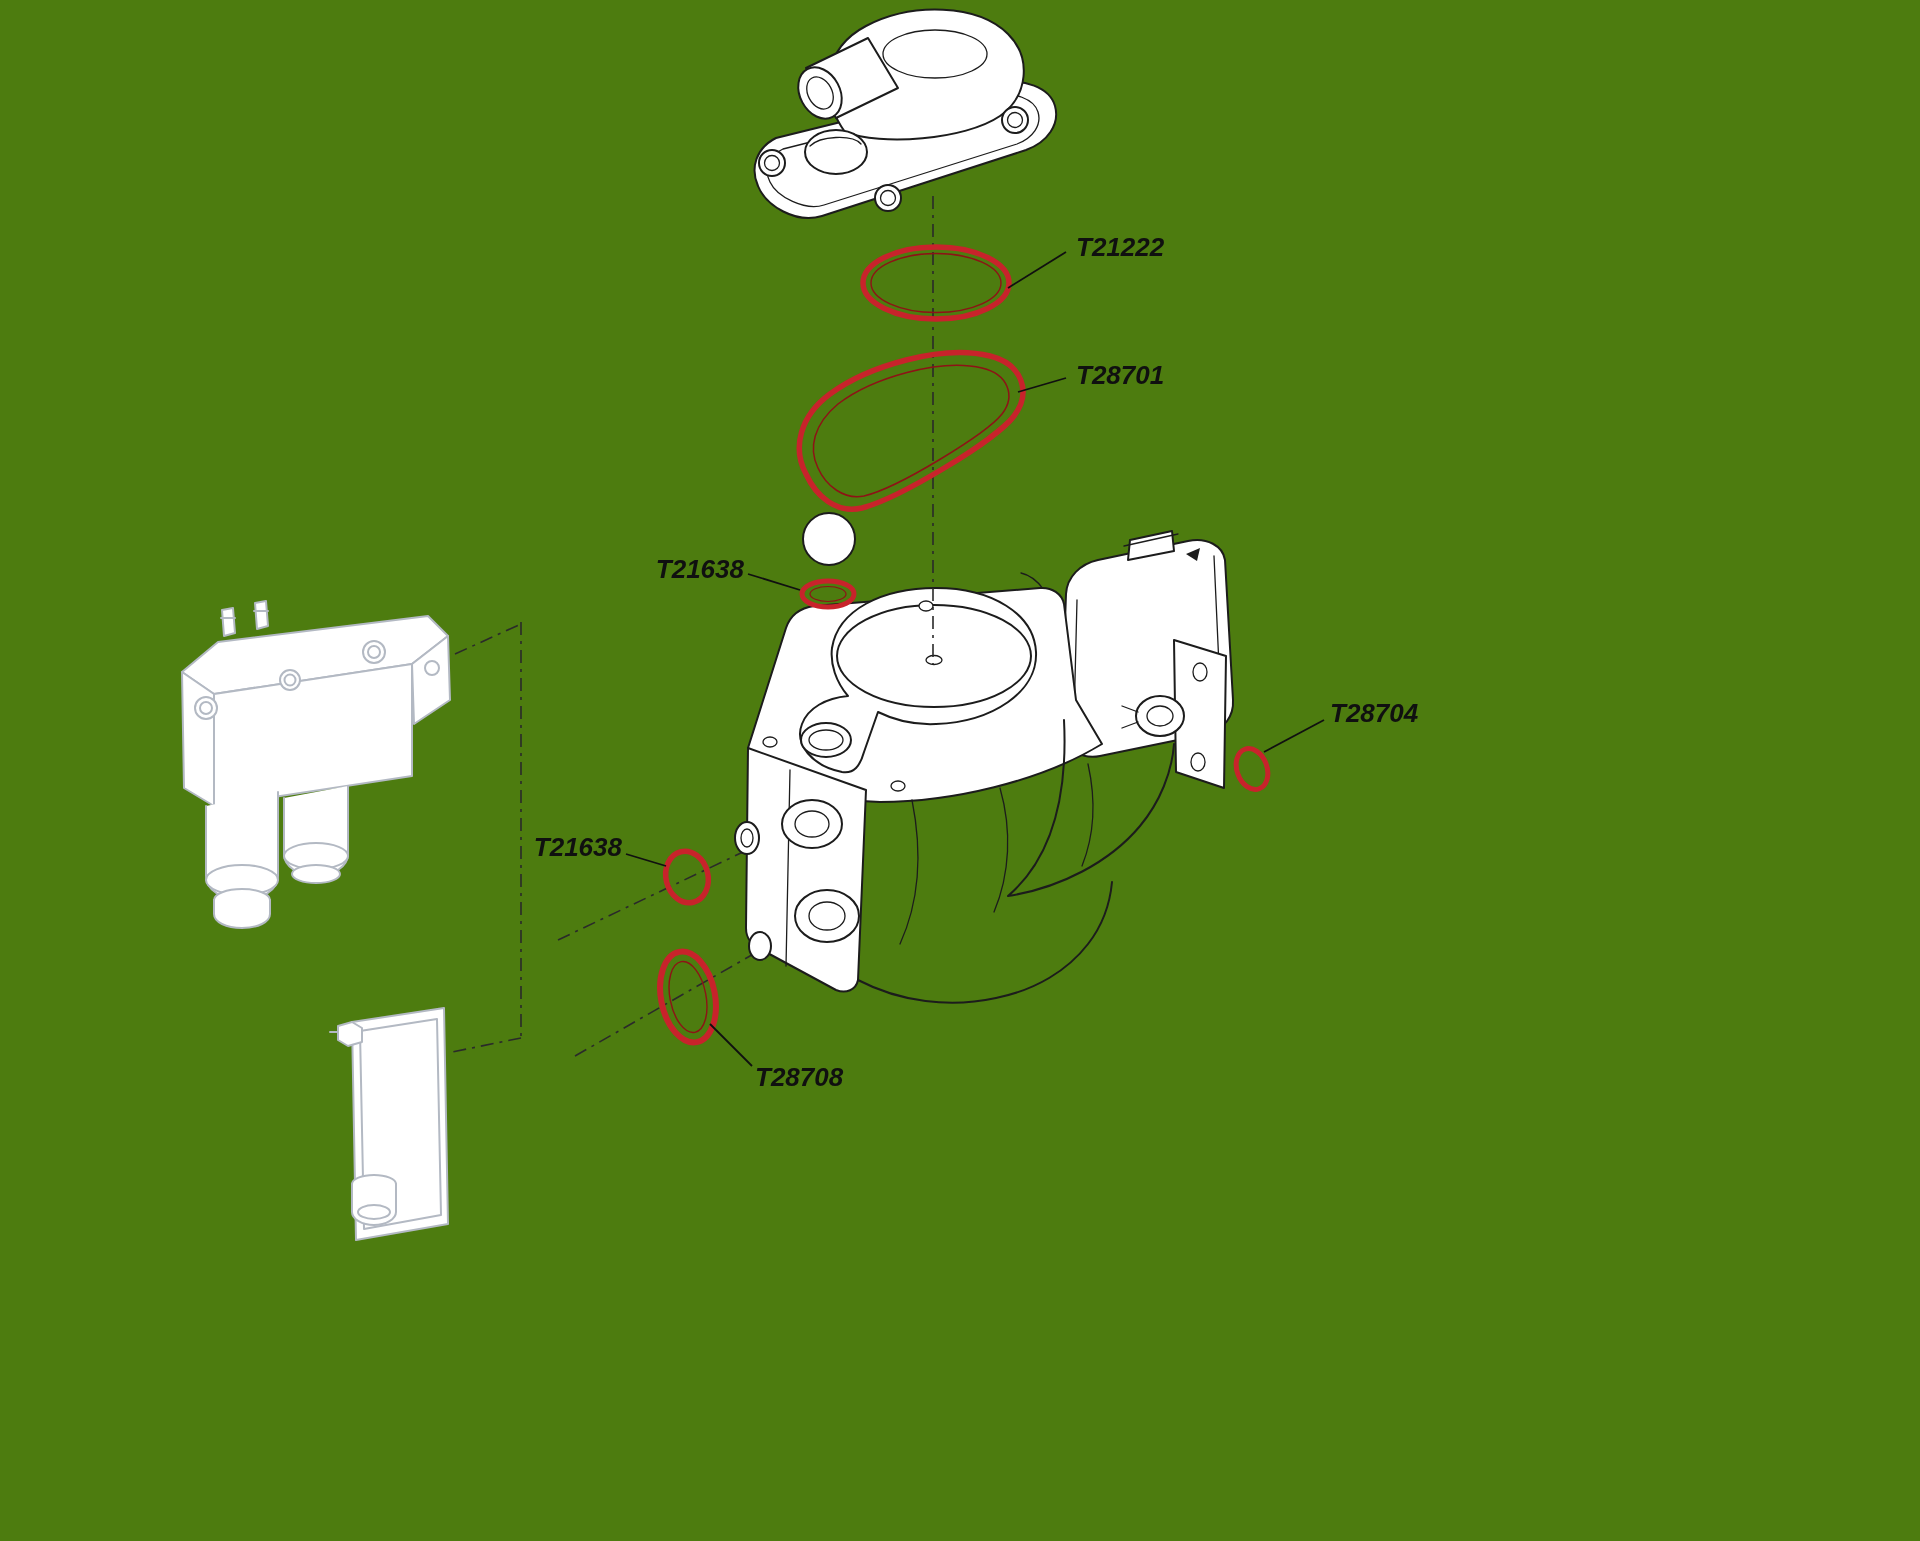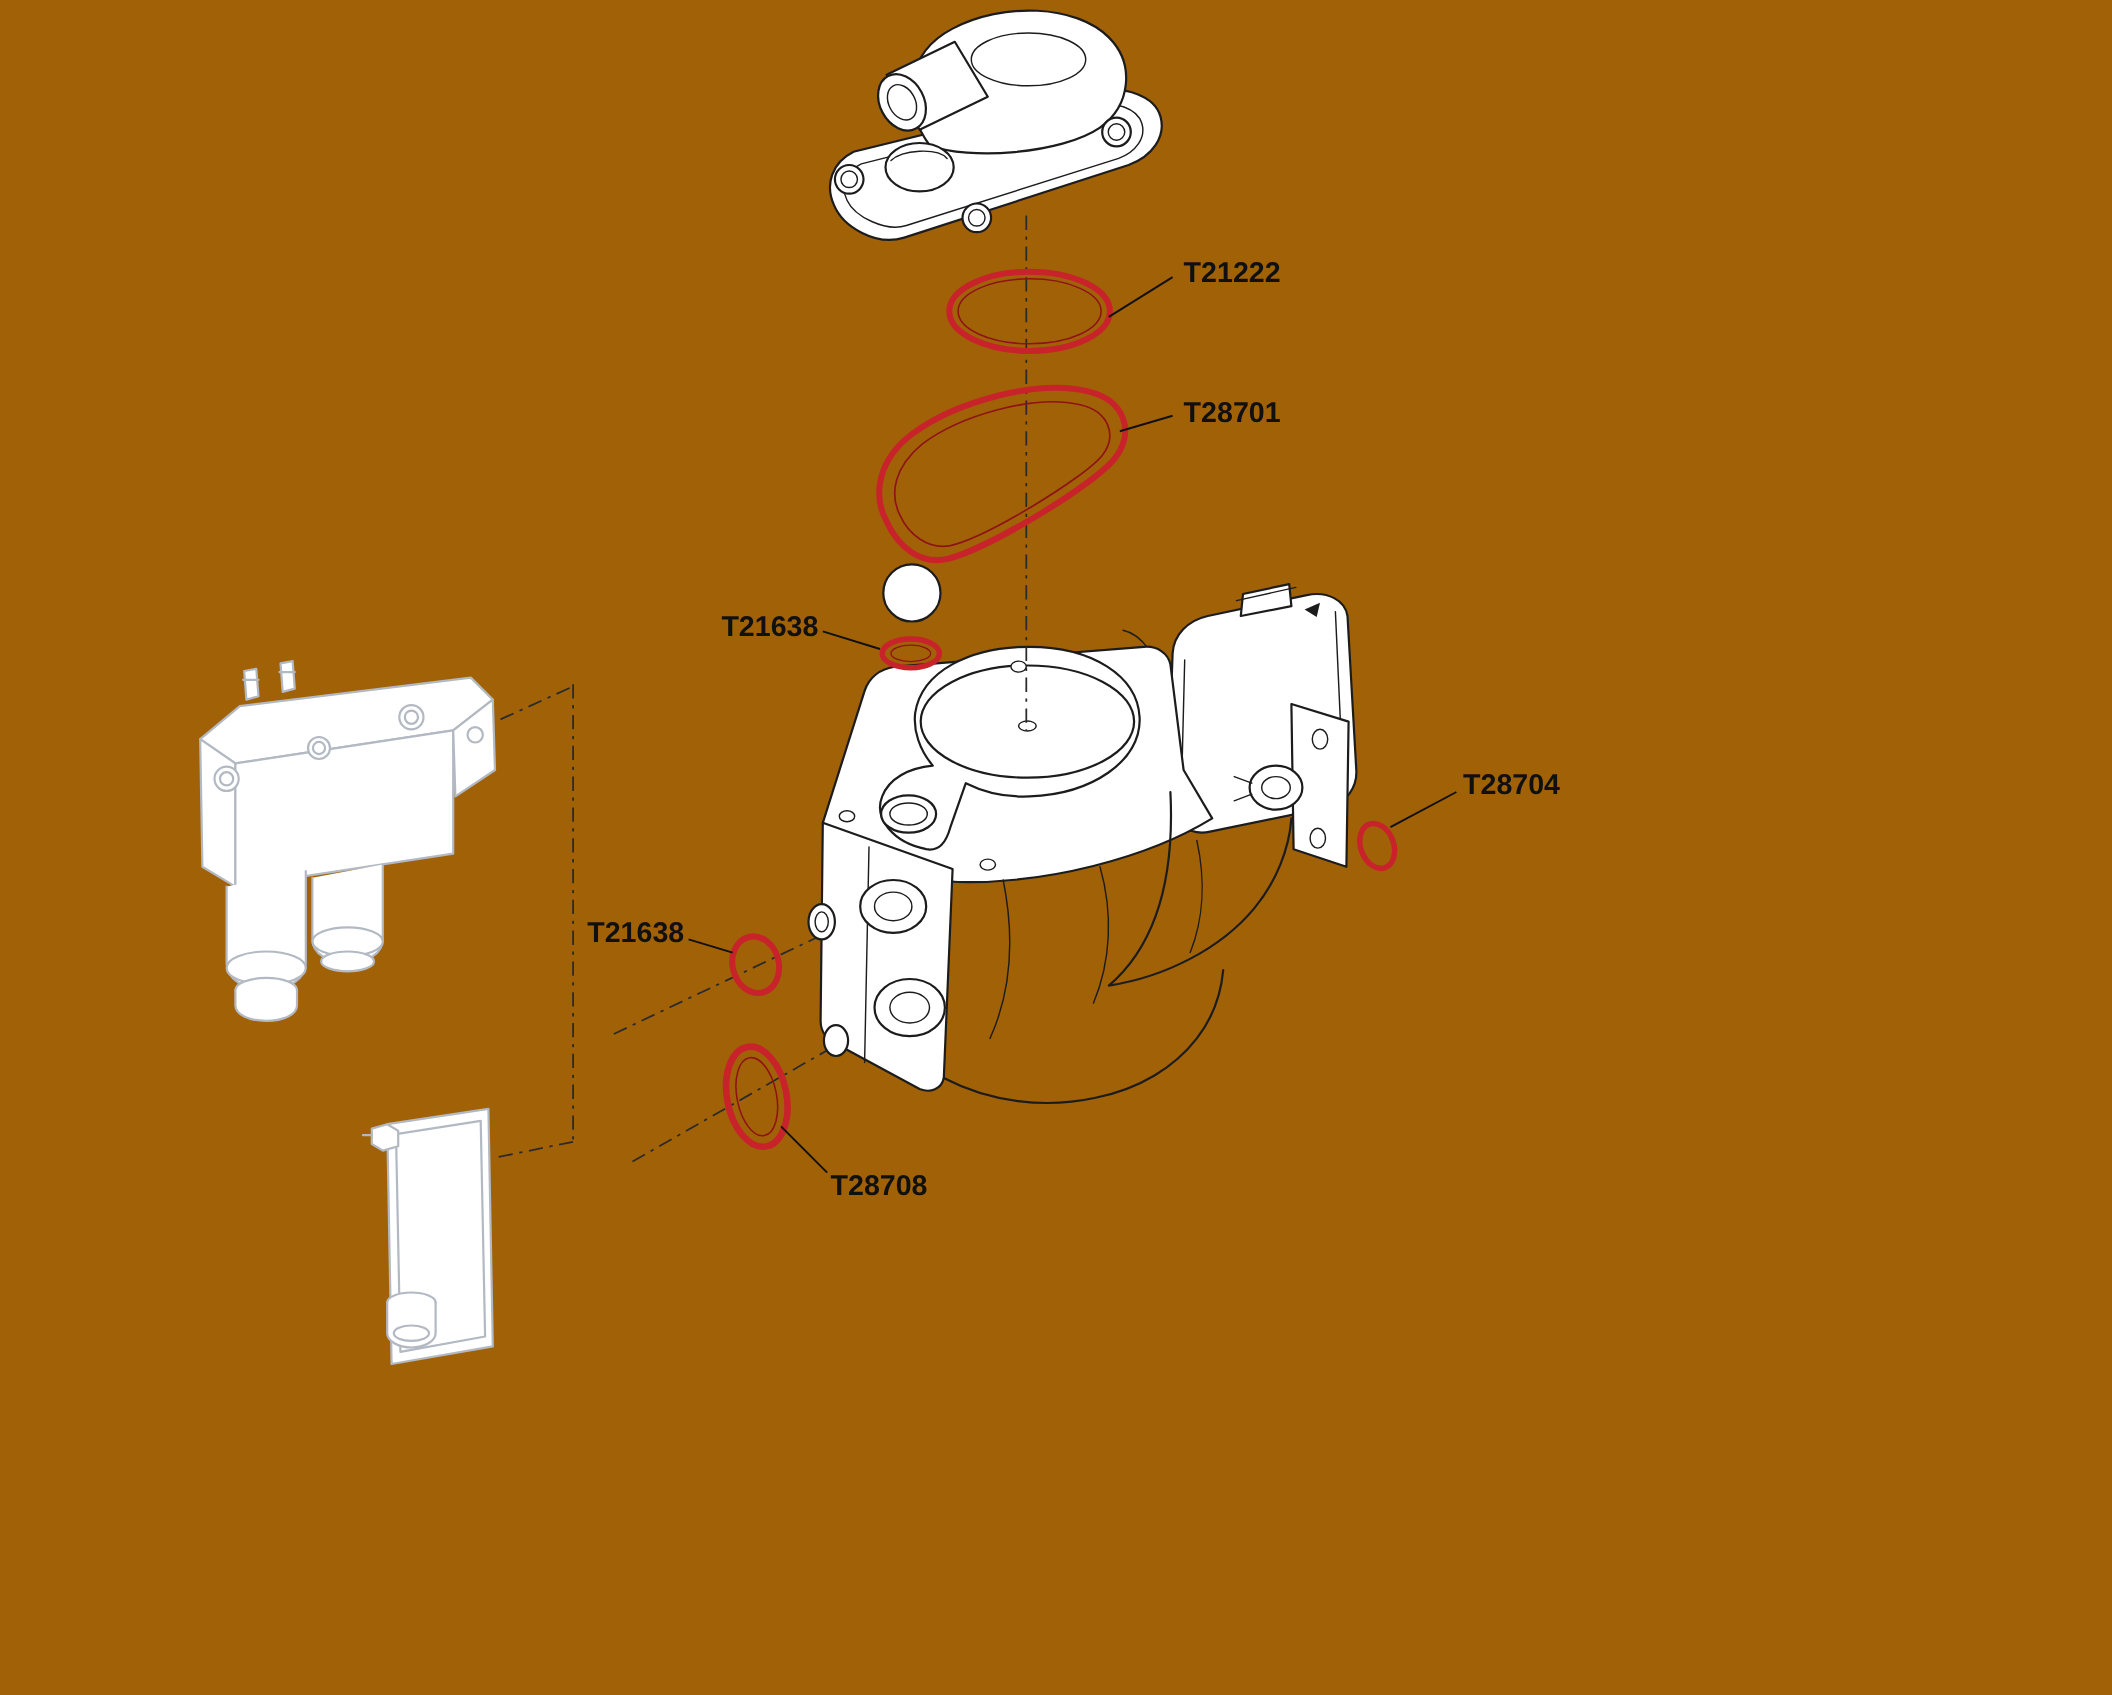--- a/index.html
+++ b/index.html
@@ -1,16 +1,16 @@
 <!DOCTYPE html>
 <html><head>
 <meta charset="utf-8">
 <style>
   html,body{margin:0;padding:0;background:#ffffff;}
-  .stage{position:relative;width:1920px;height:1541px;background:#a16207;overflow:hidden;}
+  .stage{position:relative;width:1920px;height:1541px;background:#4d7c0f;overflow:hidden;font-style:italic;}
   svg{display:block;}
   .label{font-family:"Liberation Sans", sans-serif;font-weight:700;font-size:26px;fill:#101010;}
   .ln{stroke:#101010;stroke-width:1.8;fill:none;}
   .dd{stroke:#2a2a2a;stroke-width:1.6;fill:none;stroke-dasharray:13 6 3 6;}
   .part{stroke:#1c1c1c;fill:#ffffff;stroke-width:2;stroke-linejoin:round;stroke-linecap:round;}
   .nf{fill:none;}
   .thin{stroke-width:1.3;}
   .ghost{stroke:#b3b9c3;fill:#ffffff;stroke-width:2;stroke-linejoin:round;stroke-linecap:round;}
   .red{stroke:#c8232b;fill:none;stroke-linejoin:round;}
   .redthin{stroke:#8e1216;fill:none;}

